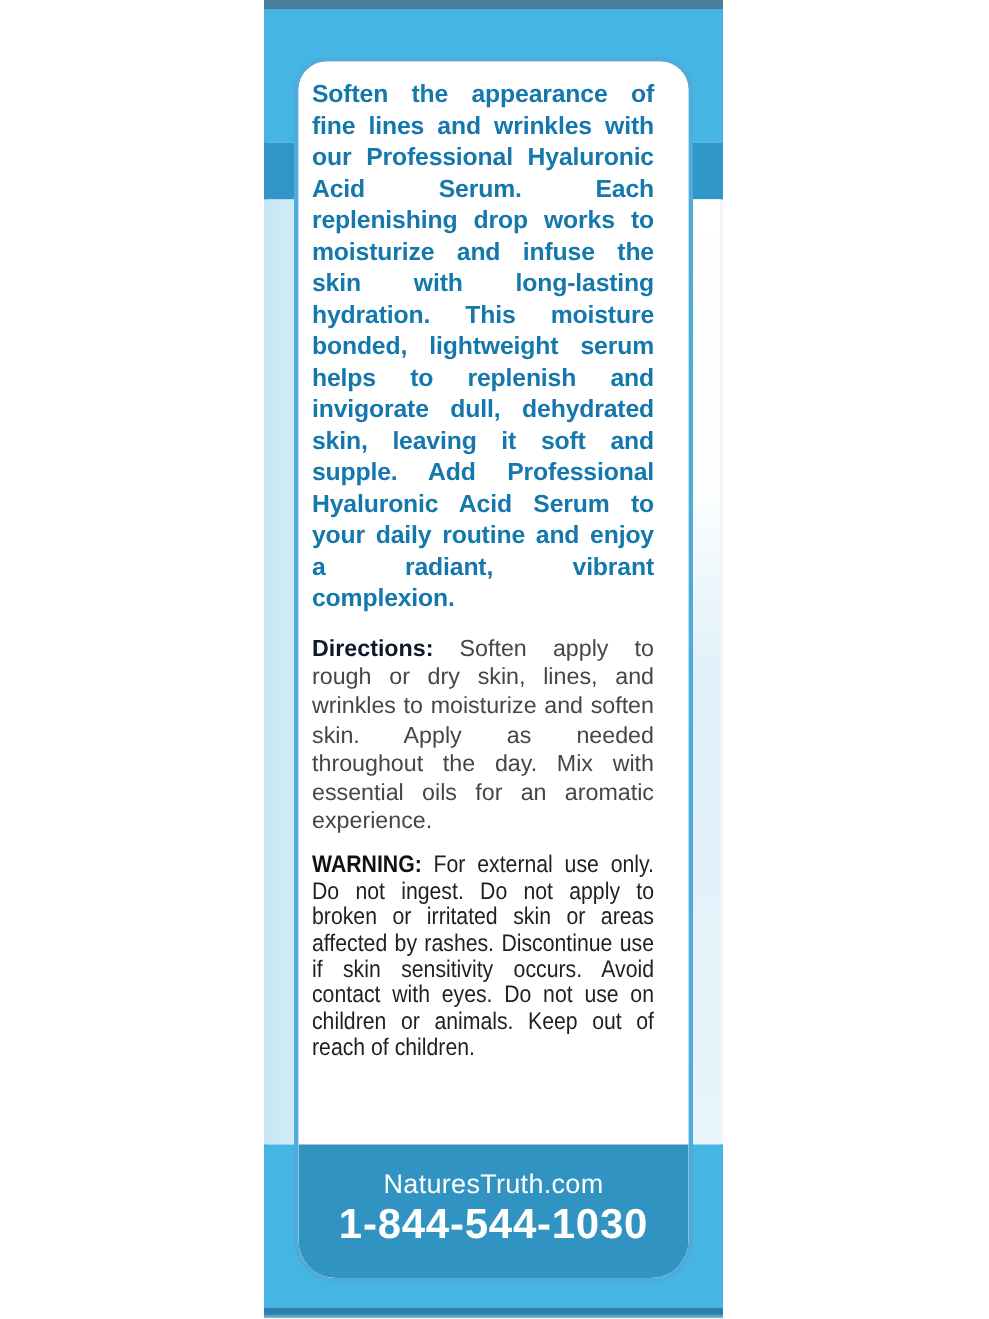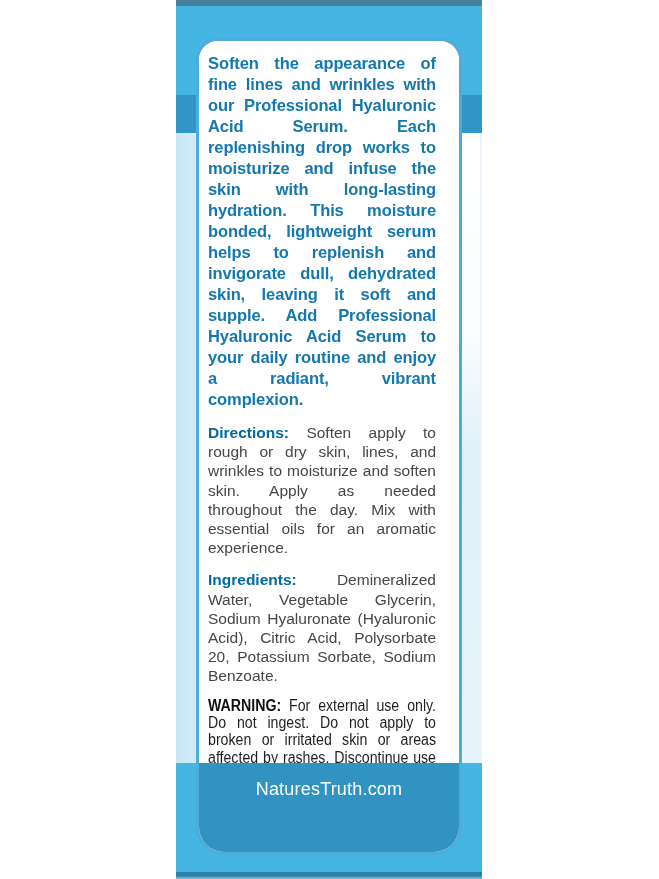--- a/index.html
+++ b/index.html
@@ -17,21 +17,21 @@
   .footer-bg{top:763px;height:109px;background:#45b6e4;}
   .bottom-edge{top:872px;height:7px;background:linear-gradient(to bottom,#2d80a9 0%,#2d80a9 55%,#8cc9e4 100%);}
   .panel{position:absolute;left:20px;top:38px;width:266px;height:817px;
          border:3px solid #4fabda;border-radius:22px 22px 28px 28px;
          background:#ffffff;box-sizing:border-box;display:flex;flex-direction:column;overflow:hidden;}
   .panel-white{height:722px;overflow:hidden;padding:6px 23px 0 9px;box-sizing:border-box;background:#ffffff;}
   .panel-footer{flex:1;background:#3093c2;text-align:center;padding-top:15px;box-sizing:border-box;}
   .desc{margin:6px 0 0 0;color:#1578ad;font-weight:bold;font-size:16.5px;line-height:21px;
         text-align:justify;letter-spacing:-0.1px;}
   .body{margin:13px 0 0 0;color:#464646;font-size:15.5px;line-height:19.2px;text-align:justify;}
-  .lbl{font-weight:bold;color:#0369a1;}
+  .lbl{font-weight:bold;color:#0f172a;}
   .warn{margin-top:11px;color:#1f1f1f;font-size:16px;line-height:17.4px;
         transform:scaleX(0.885);transform-origin:0 0;width:113%;}
   .warn .lbl{color:#111;}
   .site{color:#ffffff;font-weight:normal;font-size:18px;line-height:22px;letter-spacing:0.2px;}
   .phone{color:#ffffff;font-weight:bold;font-size:28px;line-height:31px;letter-spacing:0.5px;}
 </style>
 </head>
 <body>
 
 <div class="stage">
@@ -44,24 +44,24 @@
     </div>
     <div class="bg footer-bg"></div>
     <div class="bg bottom-edge"></div>
 
     <div class="panel">
       <div class="panel-white">
         <p class="desc">Soften the appearance of fine lines and wrinkles with our Professional Hyaluronic Acid Serum. Each replenishing drop works to moisturize and infuse the skin with long-lasting hydration. This moisture bonded, lightweight serum helps to replenish and invigorate dull, dehydrated skin, leaving it soft and supple. Add Professional Hyaluronic Acid Serum to your daily routine and enjoy a radiant, vibrant complexion.</p>
 
         <p class="body"><span class="lbl">Directions:</span> <span>Soften apply to rough or dry skin, lines, and wrinkles to moisturize and soften skin. Apply as needed throughout the day. Mix with essential oils for an aromatic experience.</span></p>
 
-        <p class="body"><span class="lbl">Ingredients:</span> <span>Demineralized Water, Vegetable Glycerin, Sodium Hyaluronate (Hyaluronic Acid), Citric Acid, Polysorbate 20, Potassium Sorbate, Sodium Benzoate.</span></p>
 
         <p class="body warn"><span class="lbl">WARNING:</span> <span>For external use only. Do not ingest. Do not apply to broken or irritated skin or areas affected by rashes. Discontinue use if skin sensitivity occurs. Avoid contact with eyes. Do not use on children or animals. Keep out of reach of children.</span></p>
 
       </div>
 
       <div class="panel-footer">
         <div class="site">NaturesTruth.com</div>
+        <div class="phone">1-844-544-1030</div>
       </div>
     </div>
   </div>
 </div>
 
 </body></html>

